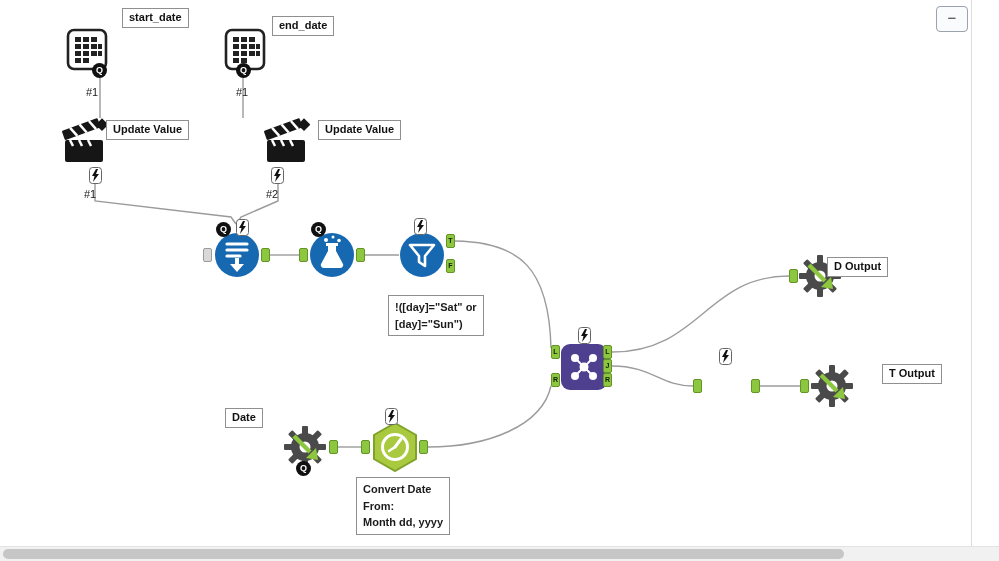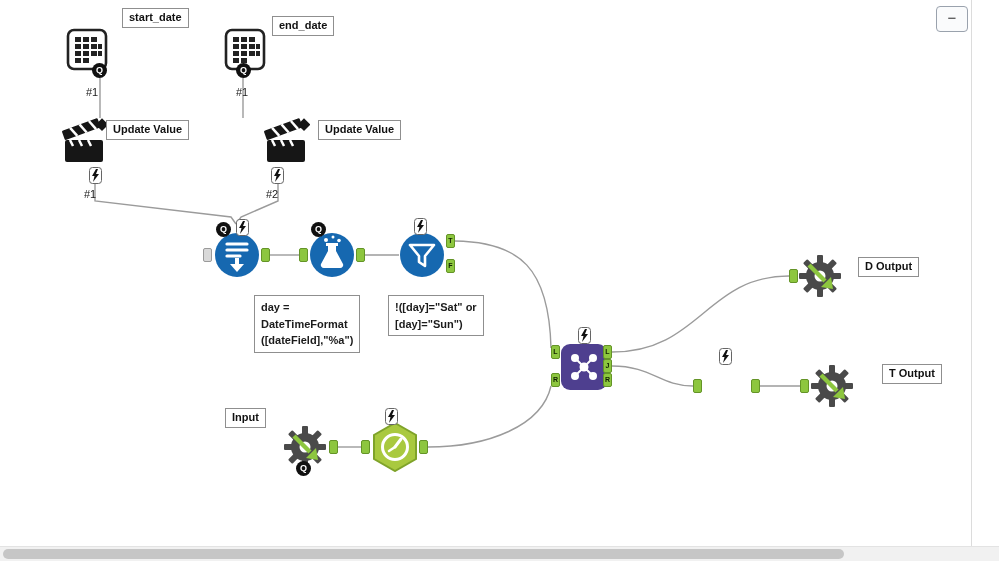--- a/index.html
+++ b/index.html
@@ -181,23 +181,20 @@
         <rect x="17" y="11" width="12" height="3" fill="#fff"></rect>
         <circle cx="17" cy="8" r="2" fill="#fff"></circle>
         <circle cx="24" cy="5" r="1.5" fill="#fff"></circle>
         <circle cx="30" cy="8.5" r="1.8" fill="#fff"></circle>
       </svg>
     </span>
   </div>
   <div class="badge-q" style="left:311px;top:222px"><span>Q</span></div>
   <div class="anchor" style="left:299px;top:248px"></div>
   <div class="anchor" style="left:356px;top:248px"></div>
-  <div class="annotation" style="left:254px;top:295px">day =
-DateTimeFormat
-([dateField],"%a")</div>
 
   <div class="tool" style="left:399px;top:232px">
     <span>
       <svg width="46" height="46" viewBox="0 0 46 46">
         <circle cx="23" cy="23" r="22" fill="#1668b0"></circle>
         <path d="M11 13 h24 l-9 11 v10 l-6 -4 v-6 z" fill="none" stroke="#fff" stroke-width="2.6" stroke-linejoin="round"></path>
       </svg>
     </span>
   </div>
   <div class="badge-bolt" style="left:414px;top:218px">
@@ -271,21 +268,21 @@
           </g>
           <circle cx="23" cy="23" r="14"></circle>
         </g>
         <circle cx="23" cy="23" r="5.5" fill="#fff"></circle>
         <line x1="12" y1="12" x2="28" y2="28" stroke="#8dc63f" stroke-width="4.5"></line>
         <polygon points="24,34 36,36 34,24" fill="#8dc63f"></polygon>
       </svg>
     </span>
   </div>
   <div class="anchor" style="left:789px;top:269px"></div>
-  <div class="label-box" style="left:858px;top:257px">D Output</div>
+  <div class="label-box" style="left:827px;top:257px">D Output</div>
 
   <div class="badge-bolt" style="left:719px;top:348px">
     <svg width="13" height="17" viewBox="0 0 13 17">
         <rect x="0.5" y="0.5" width="12" height="16" rx="3" fill="#fff" stroke="#666"></rect>
         <polygon points="7,2 3,9 5.5,9 4,15 10,7 7,7 9,2" fill="#111"></polygon>
       </svg>
   </div>
   <div class="anchor" style="left:693px;top:379px"></div>
   <div class="anchor" style="left:751px;top:379px"></div>
 
@@ -331,40 +328,43 @@
           <circle cx="23" cy="23" r="14"></circle>
         </g>
         <circle cx="23" cy="23" r="5.5" fill="#fff"></circle>
         <line x1="12" y1="12" x2="28" y2="28" stroke="#8dc63f" stroke-width="4.5"></line>
         <polygon points="24,34 36,36 34,24" fill="#8dc63f"></polygon>
       </svg>
     </span>
   </div>
   <div class="badge-q" style="left:296px;top:461px"><span>Q</span></div>
   <div class="anchor" style="left:329px;top:440px"></div>
-  <div class="label-box" style="left:225px;top:408px">Input</div>
+  <div class="label-box" style="left:225px;top:408px">Date</div>
 
   <div class="tool" style="left:370px;top:422px">
     <span>
       <svg width="50" height="50" viewBox="0 0 50 50">
         <polygon points="25,1 46,13 46,37 25,49 4,37 4,13" fill="#a9c93f" stroke="#7fa32a" stroke-width="2"></polygon>
         <circle cx="25" cy="25" r="12.5" fill="none" stroke="#fff" stroke-width="3"></circle>
         <line x1="25" y1="25" x2="31" y2="17" stroke="#fff" stroke-width="3" stroke-linecap="round"></line>
         <line x1="25" y1="25" x2="19" y2="29" stroke="#fff" stroke-width="2.5" stroke-linecap="round"></line>
       </svg>
     </span>
   </div>
   <div class="badge-bolt" style="left:385px;top:408px">
     <svg width="13" height="17" viewBox="0 0 13 17">
         <rect x="0.5" y="0.5" width="12" height="16" rx="3" fill="#fff" stroke="#666"></rect>
         <polygon points="7,2 3,9 5.5,9 4,15 10,7 7,7 9,2" fill="#111"></polygon>
       </svg>
   </div>
   <div class="anchor" style="left:361px;top:440px"></div>
   <div class="anchor" style="left:419px;top:440px"></div>
+  <div class="annotation" style="left:356px;top:477px">Convert Date
+From:
+Month dd, yyyy</div>
 
   <div class="right-edge"></div>
   <div class="zoom-btn">−</div>
   <div class="scrollbar">
     <div class="scroll-thumb"></div>
   </div>
 
 </div>
 
 </body></html>

